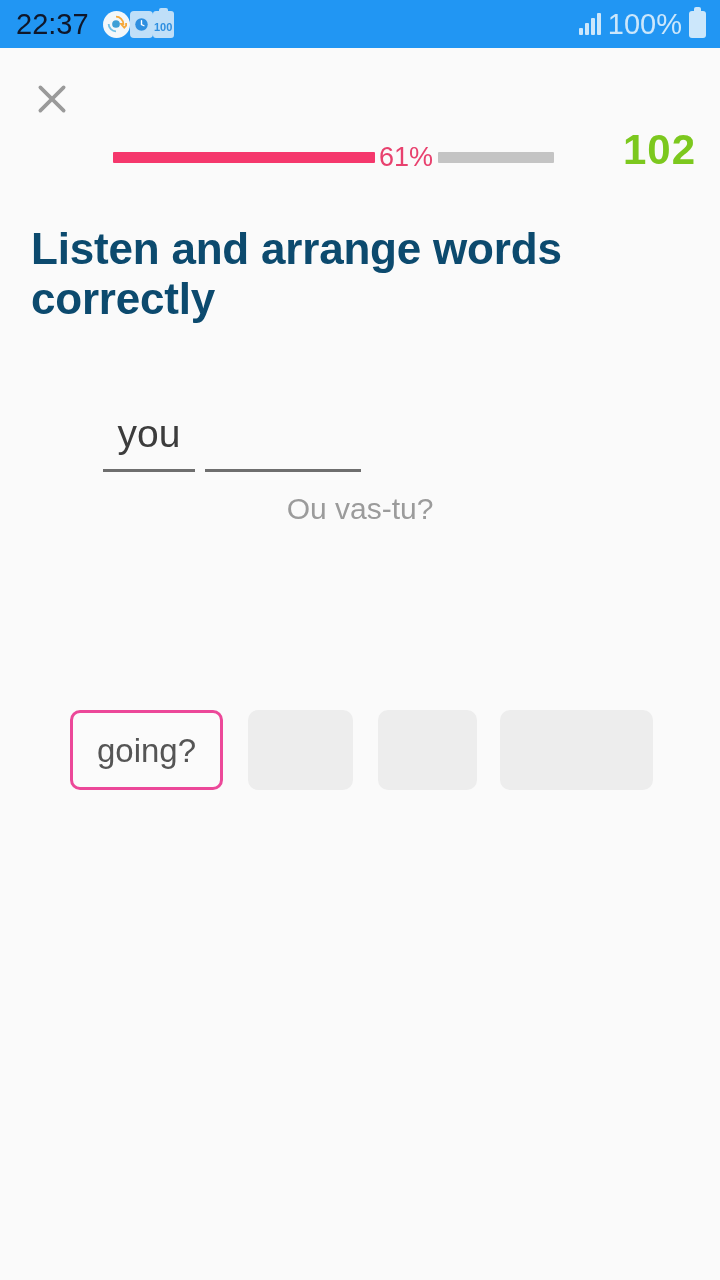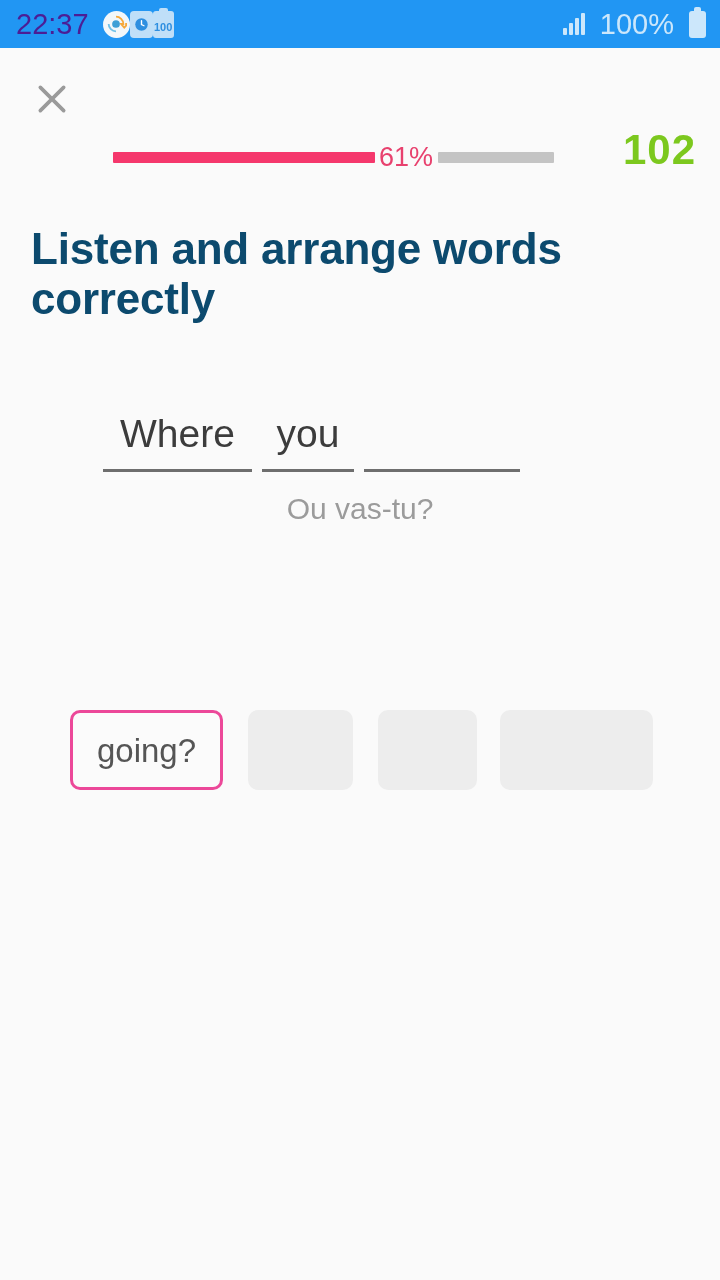--- a/index.html
+++ b/index.html
@@ -12,25 +12,25 @@
 
   
   .statusbar{
     position:absolute; top:0; left:0;
     width:720px; height:48px;
     background:#2196F3;
     display:flex; align-items:center;
     padding:0 14px 0 16px;
   }
   .sb-time{
-    color:#4c1d95; font-size:29px; letter-spacing:0px;
+    color:#0f172a; font-size:29px; letter-spacing:0px;
     font-family:"Liberation Sans", sans-serif;
   }
   .sb-left-icons{ display:flex; align-items:center; margin-left:14px;text-align:right; }
-  .sb-right{ margin-left:auto; display:flex; align-items:center; gap:15px; }
+  .sb-right{ margin-left:auto; display:flex; align-items:center; gap:7px; }
   .sb-batt-pct{ color:#CCE7FB; font-size:29px; }
 
   .icon-sync{
     width:27px; height:27px; border-radius:50%;
     background:#F2F7FA;
     display:flex; align-items:center; justify-content:center;
     position:relative;
   }
   .icon-sync svg{ display:block; }
   .icon-alarm{
@@ -210,23 +210,20 @@
     <div class="pct-label">61%</div>
     <div class="bar-rest"></div>
   </div>
 
   <div class="score">102</div>
 </div>
 
 <div class="prompt">Listen and arrange words correctly</div>
 
 <div class="slots">
-  <div class="slot slot-w1">
-    <span>Where</span>
-  </div>
   <div class="slot slot-w3">
     <span>you</span>
   </div>
   <div class="slot slot-w4">
     <span></span>
   </div>
 </div>
 
 <div class="translation">Ou vas-tu?</div>
 

